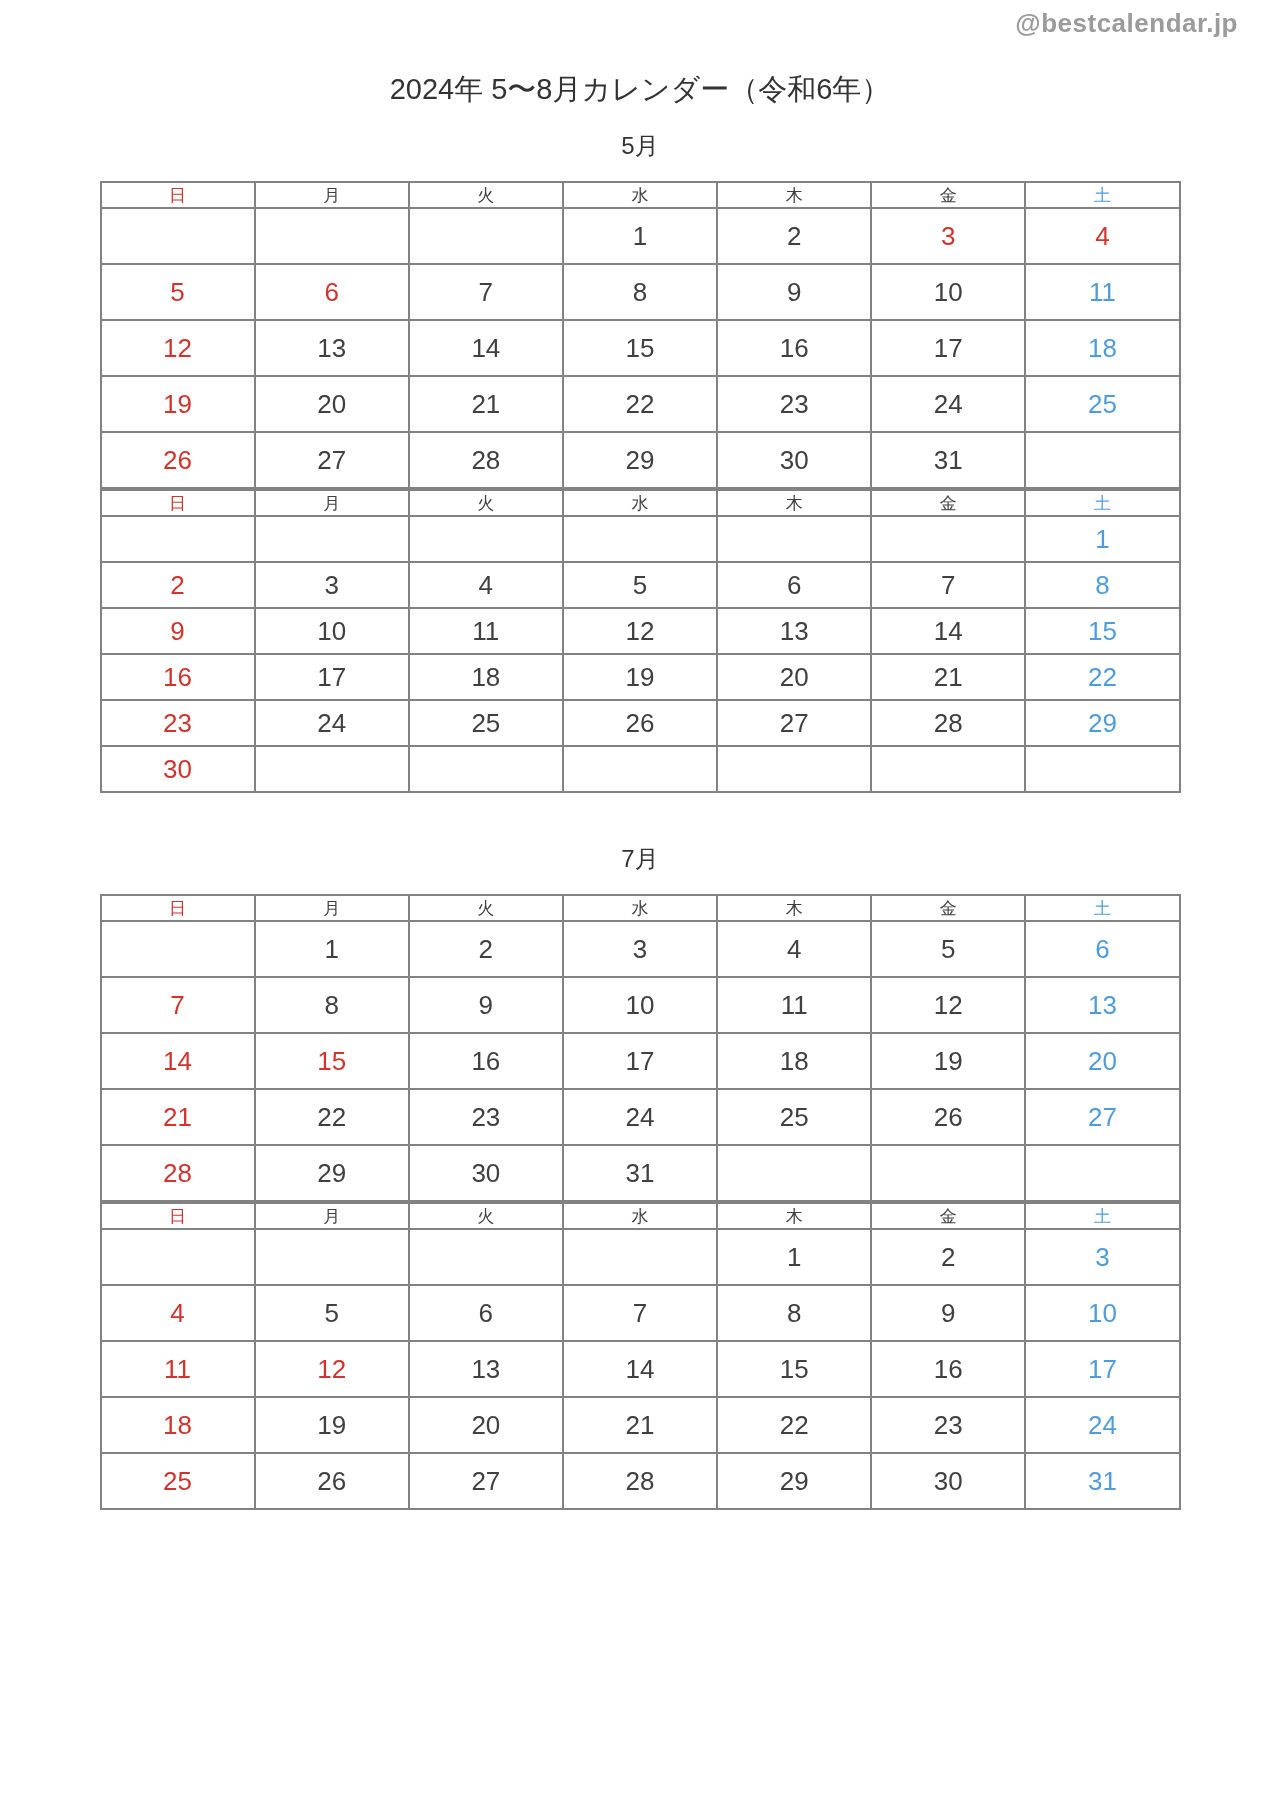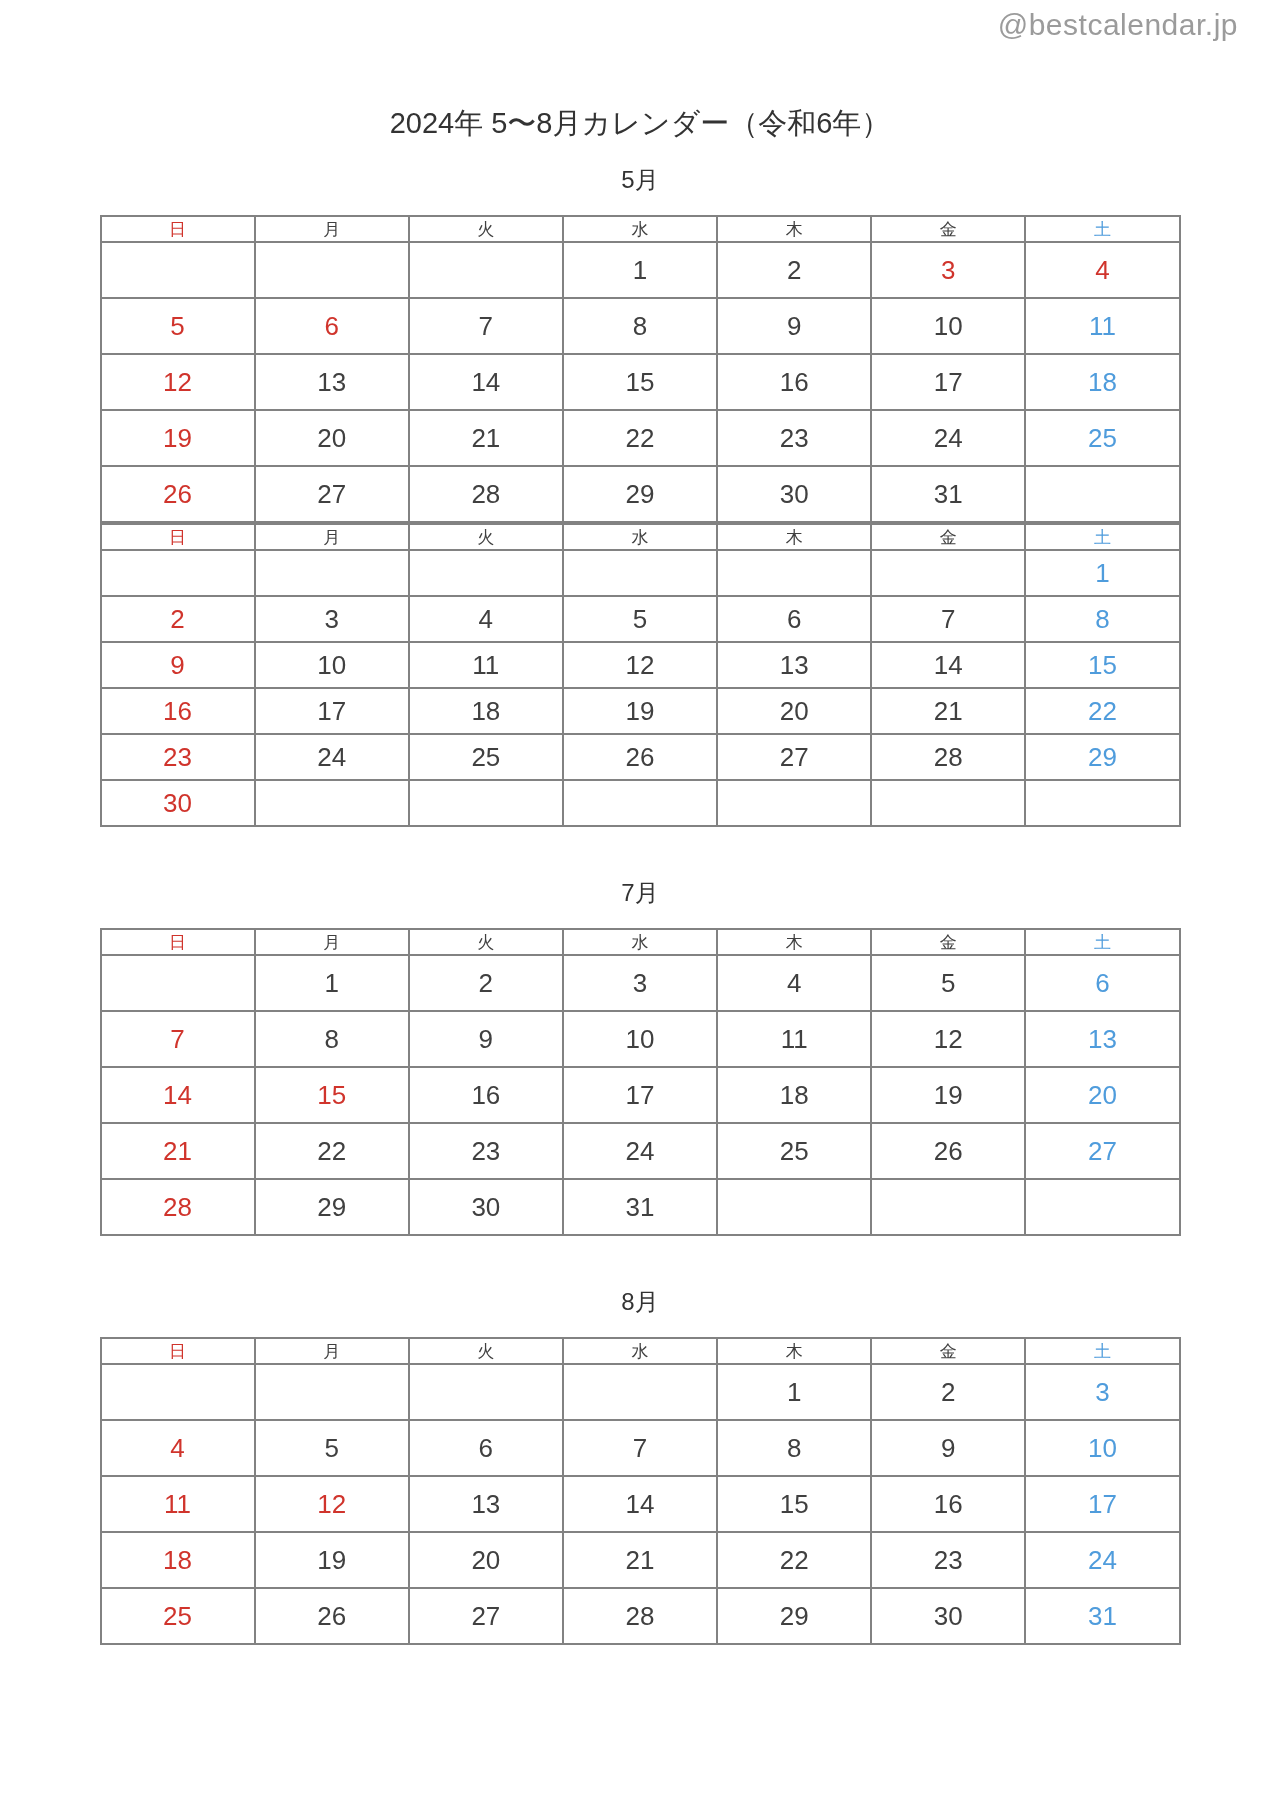--- a/index.html
+++ b/index.html
@@ -17,27 +17,28 @@
     height:1811px;
     position:relative;
     background:#ffffff;
     color:var(--text);
     font-family:"Liberation Sans", sans-serif;
   }
   .watermark{
     position:absolute;
     top:8px;
     right:42px;
-    font-size:30px;
+    font-size:26px;
     color:var(--watermark);
     letter-spacing:0.5px;
+    font-weight:bold;
   }
   .page-title{
     margin:0;
-    padding-top:104px;
+    padding-top:70px;
     text-align:center;
     font-size:29px;
     font-weight:500;
     color:var(--title);
   }
   .month-title{
     margin:50px 0 19px 0;
     text-align:center;
     font-size:24px;
     font-weight:500;
@@ -276,21 +277,20 @@
             <td>30</td>
             <td>31</td>
             <td></td>
             <td></td>
             <td></td>
           </tr>
         </tbody>
       </table>
     </section>
     <section class="month">
-      <h2 class="month-title">8月</h2>
       <table class="calendar-table">
         <thead>
           <tr>
             <th class="c-red">日</th>
             <th>月</th>
             <th>火</th>
             <th>水</th>
             <th>木</th>
             <th>金</th>
             <th class="c-blue">土</th>

